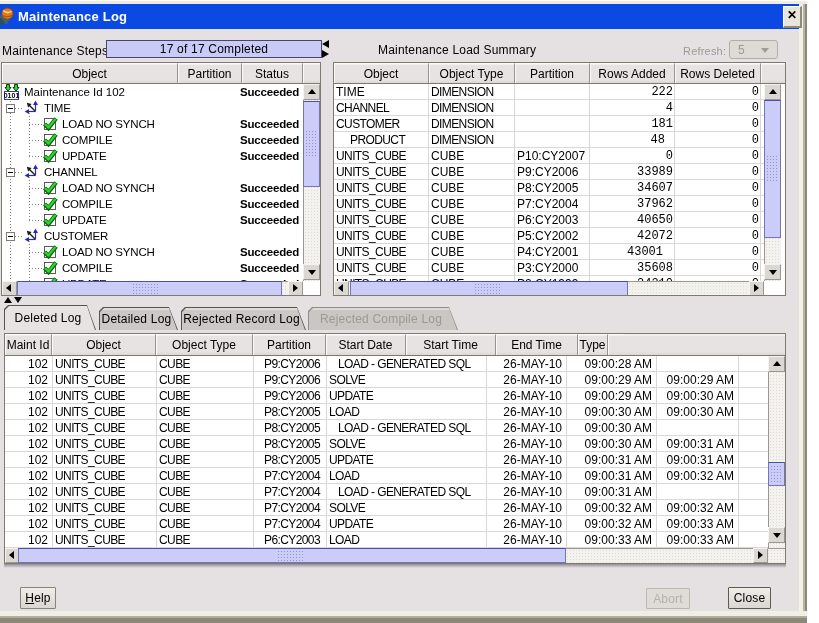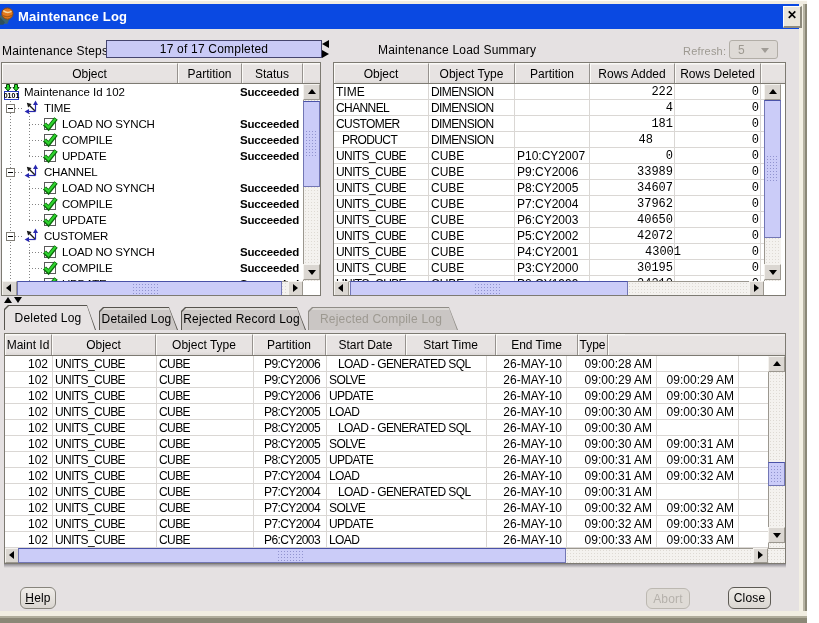--- a/index.html
+++ b/index.html
@@ -44,21 +44,21 @@
 .gridv{position:absolute;width:1px;background:#dad7d4;top:0;}
 .vp{position:absolute;background:#fff;overflow:hidden;background-image:repeating-linear-gradient(to bottom,transparent 0 15px,#dad7d4 15px 16px);}
 
 .tab{position:absolute;}
 .tabo{position:absolute;left:0;top:0;width:100%;height:100%;background:#56534c;
  clip-path:polygon(0 100%,0 4px,4px 0,calc(100% - 9px) 0,100% 100%);}
 .tabi{position:absolute;left:1px;top:1px;right:1px;bottom:0;
  clip-path:polygon(0 100%,0 4px,4px 0,calc(100% - 8px) 0,100% 100%);
  display:flex;align-items:center;justify-content:center;font-size:12px;letter-spacing:.2px;}
 
-.btn{position:absolute;box-sizing:border-box;border:1px solid #87847c;border-radius:6px;
+.btn{position:absolute;box-sizing:border-box;border:1px solid #87847c;border-radius:1px;
  background:linear-gradient(to bottom,#f0ede9,#dad6d1);display:flex;align-items:center;justify-content:center;
  font-size:12px;letter-spacing:.2px;}
 </style></head><body>
 <div class="abs" id="dlg"></div>
 <div class="abs" id="topframe"></div>
 <div class="abs" id="titlebar"></div>
 <div class="abs" id="rbevel"></div>
 <div class="abs" id="bbevel"></div>
 
 <svg class="abs" style="left:0px;top:7px" width="14" height="18" viewBox="0 0 17 21">
@@ -280,23 +280,23 @@
 <div class="cell rightal " style="left:256px;top:0px;width:85px;padding-right:2px;box-sizing:border-box;">222</div>
 <div class="cell rightal " style="left:341px;top:0px;width:86px;padding-right:2px;box-sizing:border-box;">0</div>
 <div class="cell  cn" style="left:0px;top:16px;width:95px;padding-left:2px;box-sizing:border-box;">CHANNEL</div>
 <div class="cell  cn" style="left:95px;top:16px;width:86px;padding-left:2px;box-sizing:border-box;">DIMENSION</div>
 <div class="cell rightal " style="left:256px;top:16px;width:85px;padding-right:2px;box-sizing:border-box;">4</div>
 <div class="cell rightal " style="left:341px;top:16px;width:86px;padding-right:2px;box-sizing:border-box;">0</div>
 <div class="cell  cn" style="left:0px;top:32px;width:95px;padding-left:2px;box-sizing:border-box;">CUSTOMER</div>
 <div class="cell  cn" style="left:95px;top:32px;width:86px;padding-left:2px;box-sizing:border-box;">DIMENSION</div>
 <div class="cell rightal " style="left:256px;top:32px;width:85px;padding-right:2px;box-sizing:border-box;">181</div>
 <div class="cell rightal " style="left:341px;top:32px;width:86px;padding-right:2px;box-sizing:border-box;">0</div>
-<div class="cell  cn" style="left:0px;top:48px;width:95px;padding-left:8px;box-sizing:border-box;">PRODUCT</div>
+<div class="cell  cn" style="left:8px;top:48px;width:95px;padding-left:8px;box-sizing:border-box;">PRODUCT</div>
 <div class="cell  cn" style="left:95px;top:48px;width:86px;padding-left:2px;box-sizing:border-box;">DIMENSION</div>
-<div class="cell rightal " style="left:248px;top:48px;width:85px;padding-right:14px;box-sizing:border-box;">48</div>
+<div class="cell rightal " style="left:260px;top:48px;width:85px;padding-right:14px;box-sizing:border-box;">48</div>
 <div class="cell rightal " style="left:341px;top:48px;width:86px;padding-right:2px;box-sizing:border-box;">0</div>
 <div class="cell  cn" style="left:0px;top:64px;width:95px;padding-left:2px;box-sizing:border-box;">UNITS_CUBE</div>
 <div class="cell  " style="left:95px;top:64px;width:86px;padding-left:2px;box-sizing:border-box;">CUBE</div>
 <div class="cell  " style="left:181px;top:64px;width:75px;padding-left:2px;box-sizing:border-box;">P10:CY2007</div>
 <div class="cell rightal " style="left:256px;top:64px;width:85px;padding-right:2px;box-sizing:border-box;">0</div>
 <div class="cell rightal " style="left:341px;top:64px;width:86px;padding-right:2px;box-sizing:border-box;">0</div>
 <div class="cell  cn" style="left:0px;top:80px;width:95px;padding-left:2px;box-sizing:border-box;">UNITS_CUBE</div>
 <div class="cell  " style="left:95px;top:80px;width:86px;padding-left:2px;box-sizing:border-box;">CUBE</div>
 <div class="cell  " style="left:181px;top:80px;width:75px;padding-left:2px;box-sizing:border-box;">P9:CY2006</div>
 <div class="cell rightal " style="left:256px;top:80px;width:85px;padding-right:2px;box-sizing:border-box;">33989</div>
@@ -317,26 +317,26 @@
 <div class="cell rightal " style="left:256px;top:128px;width:85px;padding-right:2px;box-sizing:border-box;">40650</div>
 <div class="cell rightal " style="left:341px;top:128px;width:86px;padding-right:2px;box-sizing:border-box;">0</div>
 <div class="cell  cn" style="left:0px;top:144px;width:95px;padding-left:2px;box-sizing:border-box;">UNITS_CUBE</div>
 <div class="cell  " style="left:95px;top:144px;width:86px;padding-left:2px;box-sizing:border-box;">CUBE</div>
 <div class="cell  " style="left:181px;top:144px;width:75px;padding-left:2px;box-sizing:border-box;">P5:CY2002</div>
 <div class="cell rightal " style="left:256px;top:144px;width:85px;padding-right:2px;box-sizing:border-box;">42072</div>
 <div class="cell rightal " style="left:341px;top:144px;width:86px;padding-right:2px;box-sizing:border-box;">0</div>
 <div class="cell  cn" style="left:0px;top:160px;width:95px;padding-left:2px;box-sizing:border-box;">UNITS_CUBE</div>
 <div class="cell  " style="left:95px;top:160px;width:86px;padding-left:2px;box-sizing:border-box;">CUBE</div>
 <div class="cell  " style="left:181px;top:160px;width:75px;padding-left:2px;box-sizing:border-box;">P4:CY2001</div>
-<div class="cell rightal " style="left:264px;top:160px;width:85px;padding-right:2px;box-sizing:border-box;">43001</div>
+<div class="cell rightal " style="left:256px;top:160px;width:85px;padding-right:12px;box-sizing:border-box;">43001</div>
 <div class="cell rightal " style="left:341px;top:160px;width:86px;padding-right:2px;box-sizing:border-box;">0</div>
 <div class="cell  cn" style="left:0px;top:176px;width:95px;padding-left:2px;box-sizing:border-box;">UNITS_CUBE</div>
 <div class="cell  " style="left:95px;top:176px;width:86px;padding-left:2px;box-sizing:border-box;">CUBE</div>
 <div class="cell  " style="left:181px;top:176px;width:75px;padding-left:2px;box-sizing:border-box;">P3:CY2000</div>
-<div class="cell rightal " style="left:256px;top:176px;width:85px;padding-right:2px;box-sizing:border-box;">30195</div>
+<div class="cell rightal " style="left:256px;top:176px;width:85px;padding-right:2px;box-sizing:border-box;">35608</div>
 <div class="cell rightal " style="left:341px;top:176px;width:86px;padding-right:2px;box-sizing:border-box;">0</div>
 <div class="cell  cn" style="left:0px;top:192px;width:95px;padding-left:2px;box-sizing:border-box;">UNITS_CUBE</div>
 <div class="cell  " style="left:95px;top:192px;width:86px;padding-left:2px;box-sizing:border-box;">CUBE</div>
 <div class="cell  " style="left:181px;top:192px;width:75px;padding-left:2px;box-sizing:border-box;">P2:CY1999</div>
 <div class="cell rightal " style="left:256px;top:192px;width:85px;padding-right:2px;box-sizing:border-box;">24210</div>
 <div class="cell rightal " style="left:341px;top:192px;width:86px;padding-right:2px;box-sizing:border-box;">0</div>
 </div>
 <div class="track abs" style="left:430px;top:21px;width:17px;height:197px;border-left:1px solid #9b978f;box-sizing:border-box;"></div>
 <div class="sbtn abs" style="left:430px;top:21px;width:17px;height:16px;"></div>
 <div class="tri abs" style="left:435px;top:26px;border-left:4px solid transparent;border-right:4px solid transparent;border-bottom:5px solid #000;"></div>

